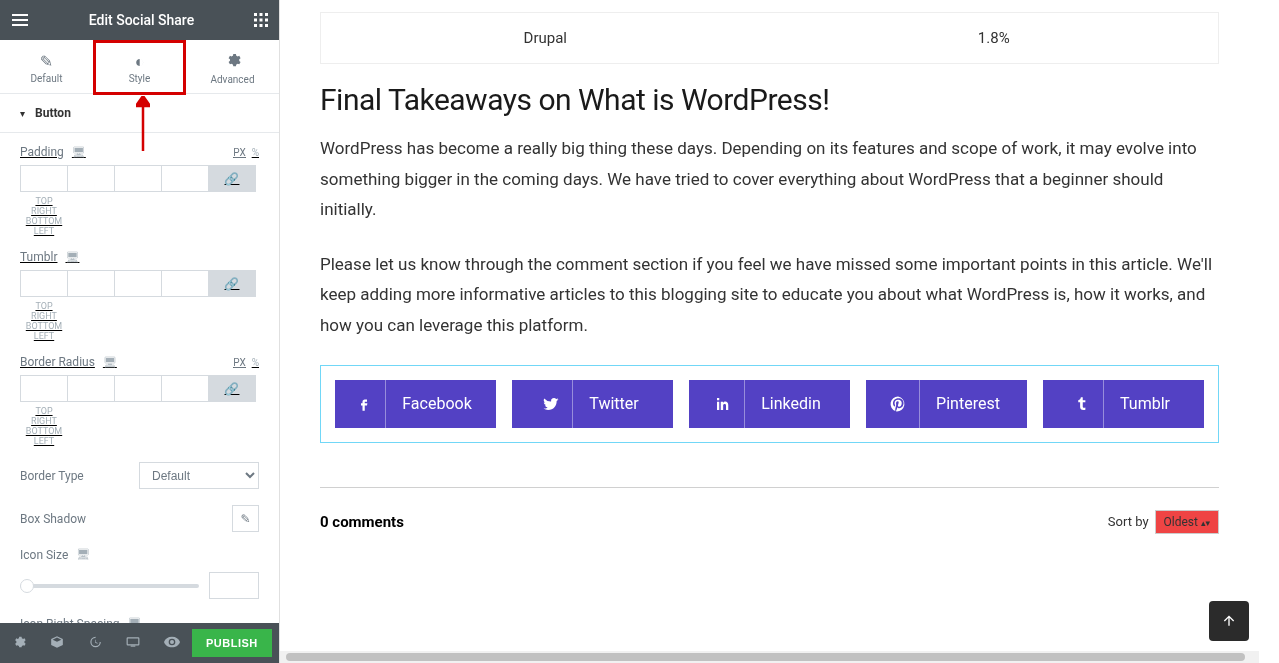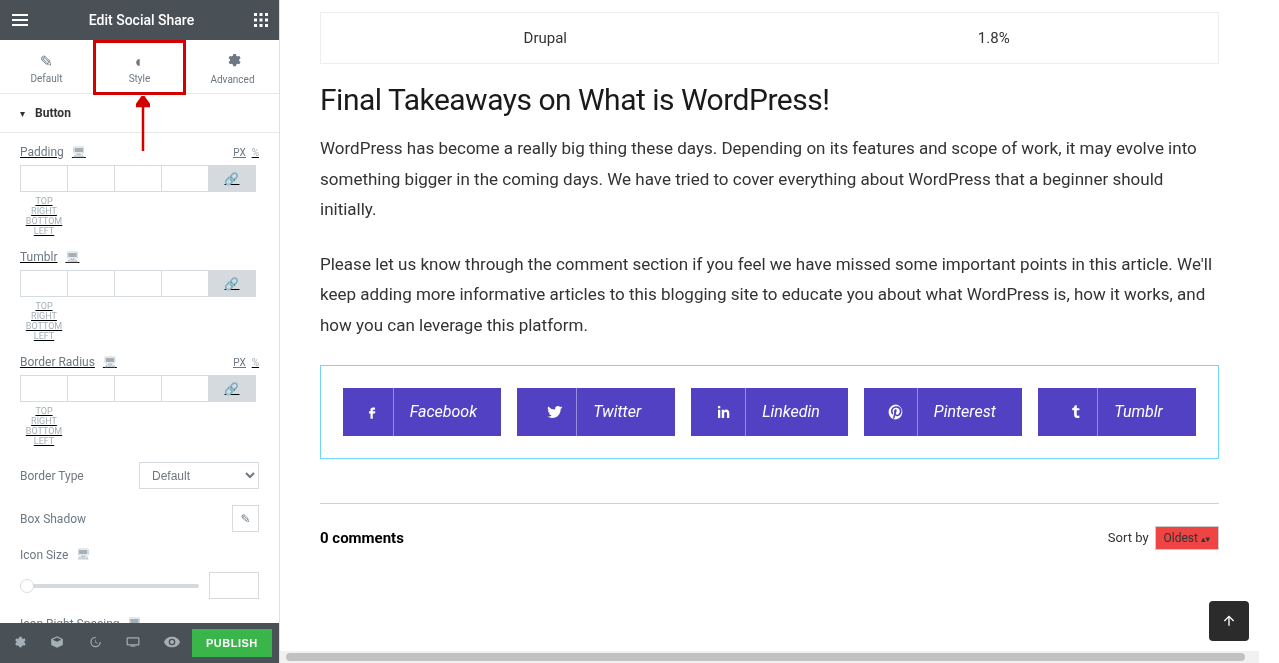--- a/index.html
+++ b/index.html
@@ -58,21 +58,21 @@
 .publish-btn { background: #39b54a; color: #fff; border: none; padding: 8px 14px; font-size: 11px; font-weight: 700; cursor: pointer; margin-left: auto; letter-spacing: 0.5px; }
 .publish-caret { background: #39b54a; color: #fff; border: none; border-left: 1px solid #34a344; padding: 8px 6px; font-size: 9px; cursor: pointer; }
 
 .content { flex: 1; overflow-y: auto; padding: 0 40px 20px; background: #fff; position: relative; }
 .table-row { border: 1px solid #eee; display: flex; margin-top: 12px; height: 52px; justify-content: space-between; }
 .table-cell { flex: 1; display: flex; align-items: center; justify-content: center; font-size: 15px; color: #333; }
 
 h2.heading { font-size: 30px; font-weight: 400; color: #1a1a1a; margin: 18px 0 16px; letter-spacing: -0.5px; }
 p.para { font-size: 17px; line-height: 1.8; color: #333; margin-bottom: 24px; }
 
-.social-wrap { border: 1px solid #71d7f7; padding: 22px; display: flex; gap: 16px; justify-content: space-between; font-style: italic; }
+.social-wrap { border: 1px solid #71d7f7; padding: 14px; display: flex; gap: 16px; justify-content: space-between; }
 .social-btn { flex: 1; background: #5341c4; color: #fff; display: flex; align-items: center; justify-content: center; gap: 0; height: 48px; cursor: pointer; font-size: 16px; }
 .social-icon-wrap { padding: 0 12px; border-right: 1px solid rgba(255,255,255,0.4); height: 100%; display: flex; align-items: center; }
 .social-label { padding: 0 16px; }
 
 hr.divider { border: none; border-top: 1px solid #d0d0d0; margin: 44px 0 22px; }
 .comments-bar { display: flex; align-items: center; justify-content: space-between; }
 .comments-count { font-weight: 700; font-size: 15px; }
 .sort-wrap { display: flex; align-items: center; gap: 6px; font-size: 13px; color: #333; }
 .sort-select { border: 1px solid #ccc; padding: 4px 8px; font-size: 12px; background: #ef4444; }
 

